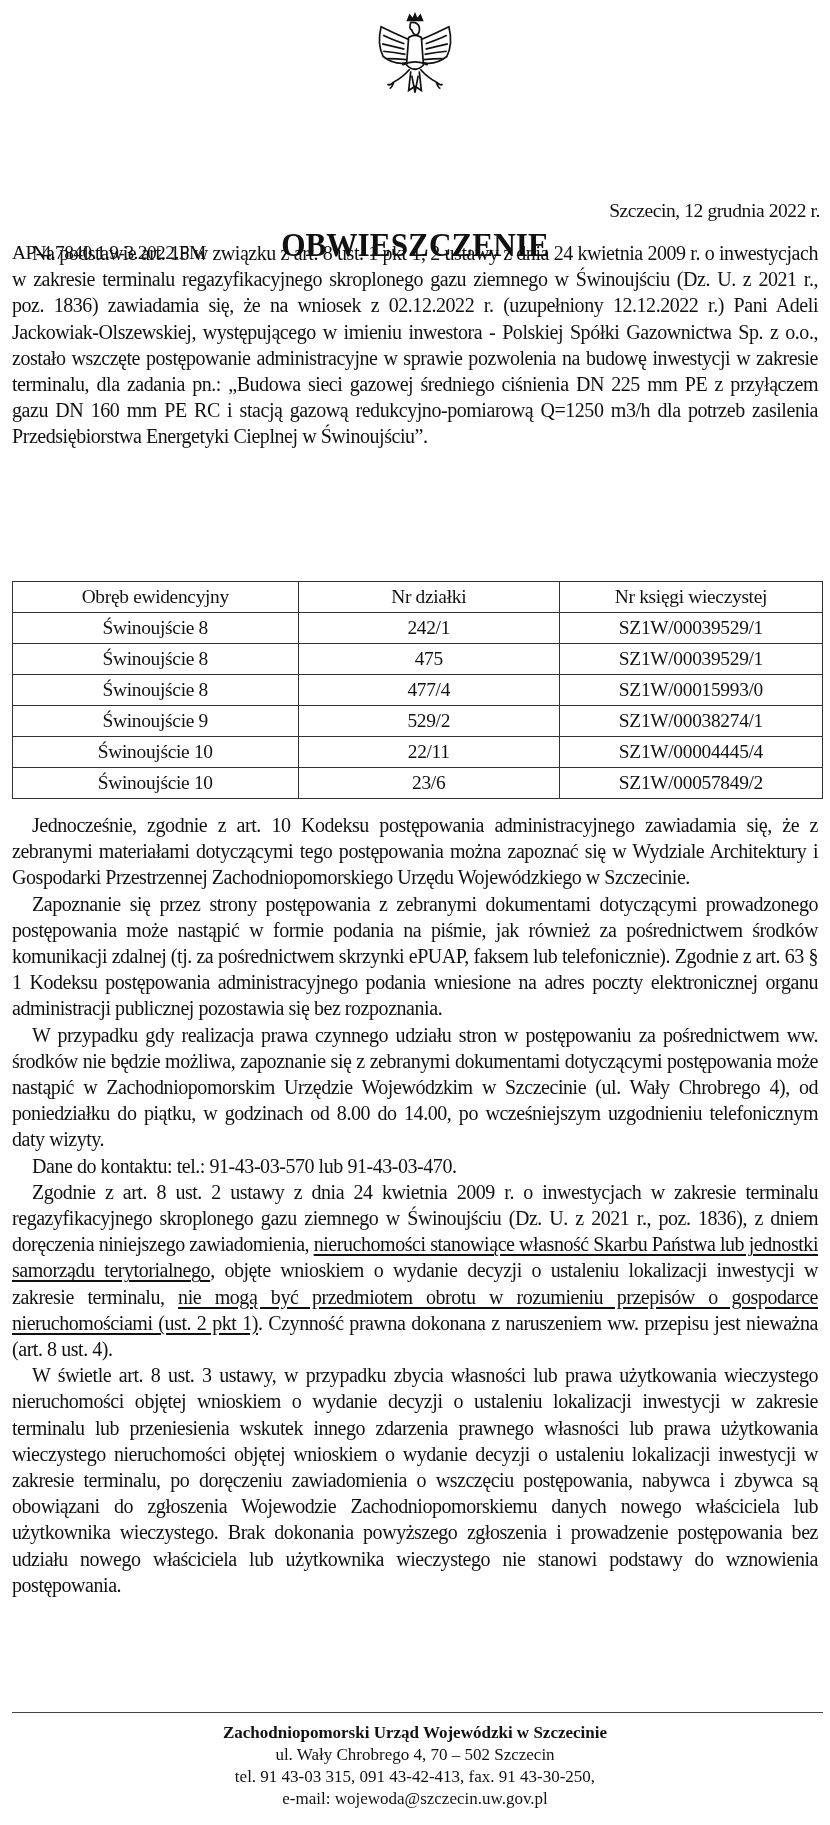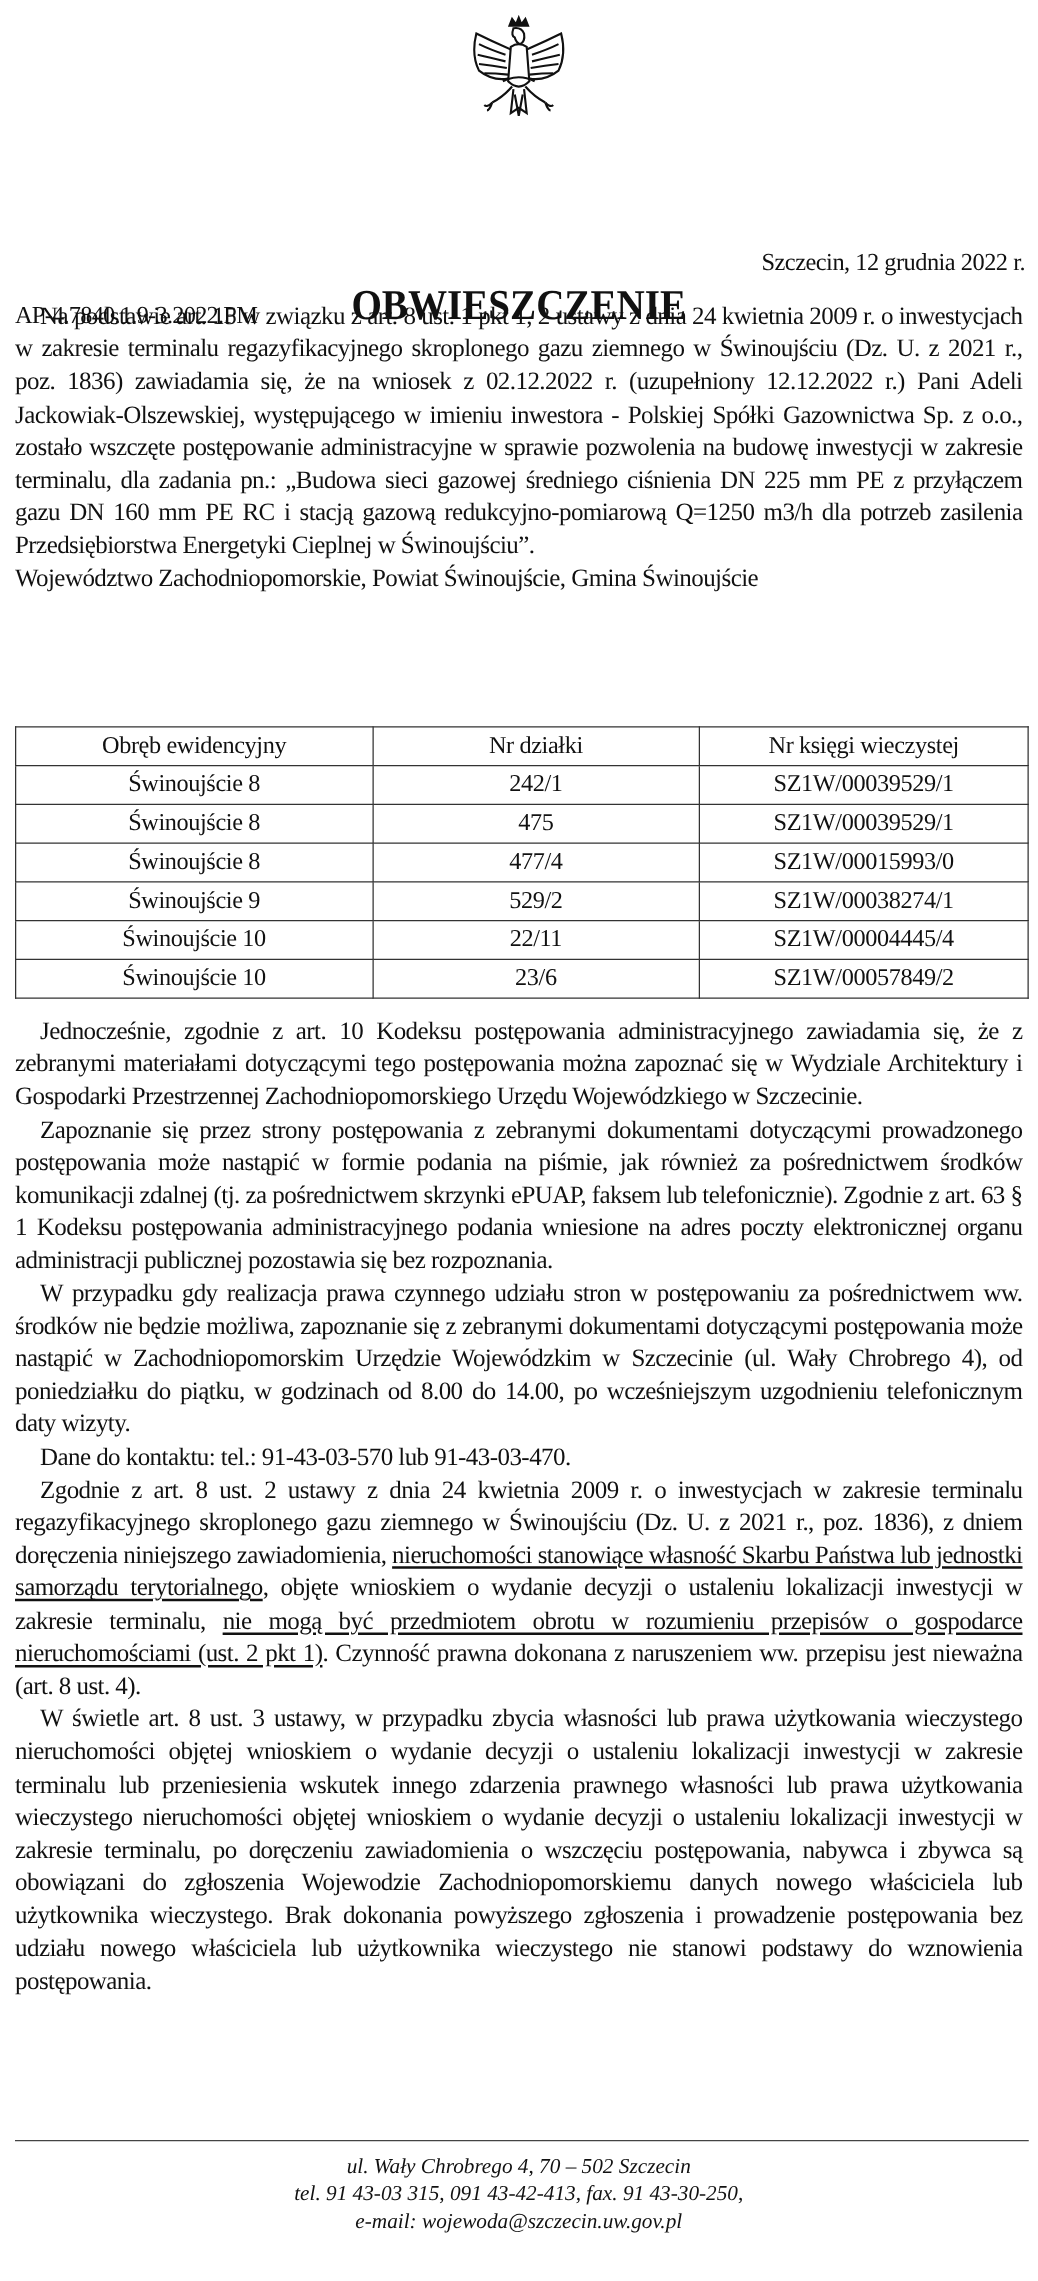--- a/index.html
+++ b/index.html
@@ -36,21 +36,21 @@
   table.plots th, table.plots td {
     border: 1.3px solid #333; text-align: center; font-weight: normal; height: 30px; padding: 0;
   }
   .col1 { width: 286px; } .col2 { width: 262px; } .col3 { width: 263px; }
   .footer-rule { position: absolute; left: 12px; top: 1712px; width: 811px; height: 0; border-top: 1.5px solid #444; }
   .footer {
     position: absolute; left: 0; top: 1722px; width: 830px; text-align: center;
     font-size: 17px; line-height: 22px;
   }
   .footer .org { font-weight: bold; }
-  .footer .it { font-style: italic; }
+  .footer .it { }
 </style>
 </head>
 <body>
 
 <div class="page">
 
   <svg class="emblem" viewBox="0 0 100 100">
     <g fill="none" stroke="#111" stroke-width="1.6">
 
       <path d="M43 8 L45 3 L48 7 L50 2 L52 7 L55 3 L57 8 Z" fill="#111"></path>
@@ -77,21 +77,20 @@
 
   <div class="refline">
     <span class="ref">AP-4.7840.1.9-3.2022.PM</span>
     <span class="date">Szczecin, 12 grudnia 2022 r.</span>
   </div>
 
   <div class="title">OBWIESZCZENIE</div>
 
   <div class="body" style="top: 240px;">
     <p class="indent">Na podstawie art. 15 w związku z art. 8 ust. 1 pkt 1, 2 ustawy z dnia 24 kwietnia 2009 r. o inwestycjach w zakresie terminalu regazyfikacyjnego skroplonego gazu ziemnego w Świnoujściu (Dz. U. z 2021 r., poz. 1836) zawiadamia się, że na wniosek z 02.12.2022 r. (uzupełniony 12.12.2022 r.) Pani Adeli Jackowiak-Olszewskiej, występującego w imieniu inwestora - Polskiej Spółki Gazownictwa Sp. z o.o., zostało wszczęte postępowanie administracyjne w sprawie pozwolenia na budowę inwestycji w zakresie terminalu, dla zadania pn.: „Budowa sieci gazowej średniego ciśnienia DN 225 mm PE z przyłączem gazu DN 160 mm PE RC i stacją gazową redukcyjno-pomiarową Q=1250 m3/h dla potrzeb zasilenia Przedsiębiorstwa Energetyki Cieplnej w Świnoujściu”.</p>
-    <p>Województwo Zachodniopomorskie, Powiat Świnoujście, Gmina Świnoujście</p>
   </div>
 
   <table class="plots">
     <thead>
       <tr>
         <th class="col1">Obręb ewidencyjny</th>
         <th class="col2">Nr działki</th>
         <th class="col3">Nr księgi wieczystej</th>
       </tr>
     </thead>
@@ -134,18 +133,19 @@
     <p class="indent">Zapoznanie się przez strony postępowania z zebranymi dokumentami dotyczącymi prowadzonego postępowania może nastąpić w formie podania na piśmie, jak również za pośrednictwem środków komunikacji zdalnej (tj. za pośrednictwem skrzynki ePUAP, faksem lub telefonicznie). Zgodnie z art. 63 § 1 Kodeksu postępowania administracyjnego podania wniesione na adres poczty elektronicznej organu administracji publicznej pozostawia się bez rozpoznania.</p>
     <p class="indent">W przypadku gdy realizacja prawa czynnego udziału stron w postępowaniu za pośrednictwem ww. środków nie będzie możliwa, zapoznanie się z zebranymi dokumentami dotyczącymi postępowania może nastąpić w Zachodniopomorskim Urzędzie Wojewódzkim w Szczecinie (ul. Wały Chrobrego 4), od poniedziałku do piątku, w godzinach od 8.00 do 14.00, po wcześniejszym uzgodnieniu telefonicznym daty wizyty.</p>
     <p class="indent">Dane do kontaktu: tel.: 91-43-03-570 lub 91-43-03-470.</p>
     <p class="indent"><span>Zgodnie z art. 8 ust. 2 ustawy z dnia 24 kwietnia 2009 r. o inwestycjach w zakresie terminalu regazyfikacyjnego skroplonego gazu ziemnego w Świnoujściu (Dz. U. z 2021 r., poz. 1836), z dniem doręczenia niniejszego zawiadomienia, </span><span class="u">nieruchomości stanowiące własność Skarbu Państwa lub jednostki samorządu terytorialnego</span><span>, objęte wnioskiem o wydanie decyzji o ustaleniu lokalizacji inwestycji w zakresie terminalu, </span><span class="u">nie mogą być przedmiotem obrotu w rozumieniu przepisów o gospodarce nieruchomościami (ust. 2 pkt 1)</span><span>. Czynność prawna dokonana z naruszeniem ww. przepisu jest nieważna (art. 8 ust. 4).</span></p>
     <p class="indent">W świetle art. 8 ust. 3 ustawy, w przypadku zbycia własności lub prawa użytkowania wieczystego nieruchomości objętej wnioskiem o wydanie decyzji o ustaleniu lokalizacji inwestycji w zakresie terminalu lub przeniesienia wskutek innego zdarzenia prawnego własności lub prawa użytkowania wieczystego nieruchomości objętej wnioskiem o wydanie decyzji o ustaleniu lokalizacji inwestycji w zakresie terminalu, po doręczeniu zawiadomienia o wszczęciu postępowania, nabywca i zbywca są obowiązani do zgłoszenia Wojewodzie Zachodniopomorskiemu danych nowego właściciela lub użytkownika wieczystego. Brak dokonania powyższego zgłoszenia i prowadzenie postępowania bez udziału nowego właściciela lub użytkownika wieczystego nie stanowi podstawy do wznowienia postępowania.</p>
   </div>
 
   <div class="footer-rule"></div>
 
   <div class="footer">
+    <div class="org">Zachodniopomorski Urząd Wojewódzki w Szczecinie</div>
     <div class="it">ul. Wały Chrobrego 4, 70 – 502 Szczecin</div>
     <div class="it">tel. 91 43-03 315,  091 43-42-413, fax. 91 43-30-250,</div>
     <div class="it">e-mail: wojewoda@szczecin.uw.gov.pl</div>
   </div>
 
 </div>
 
 </body></html>

